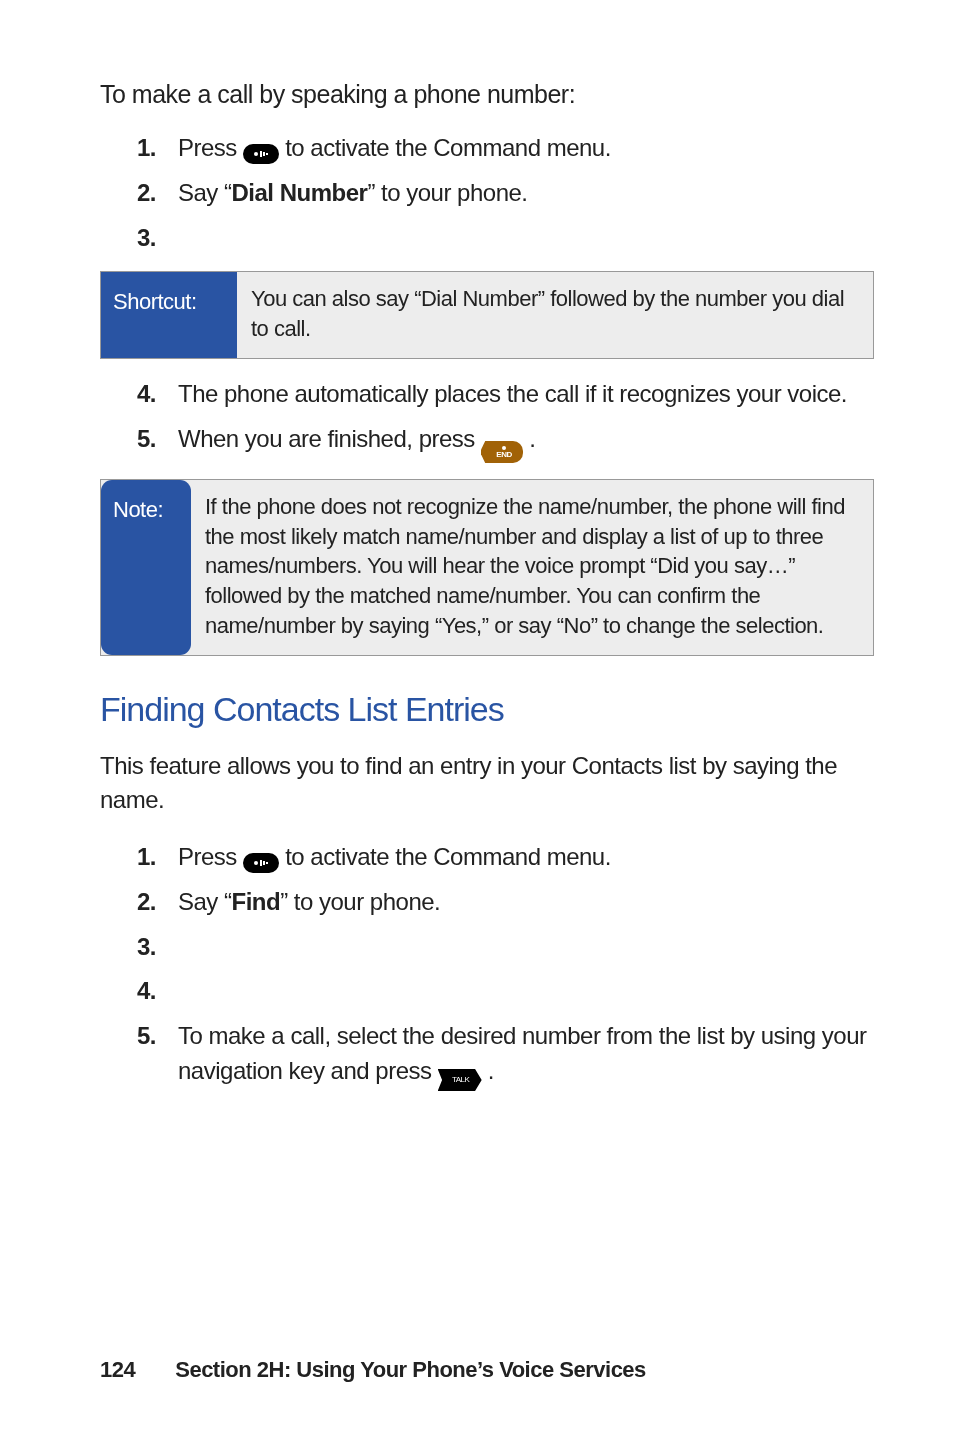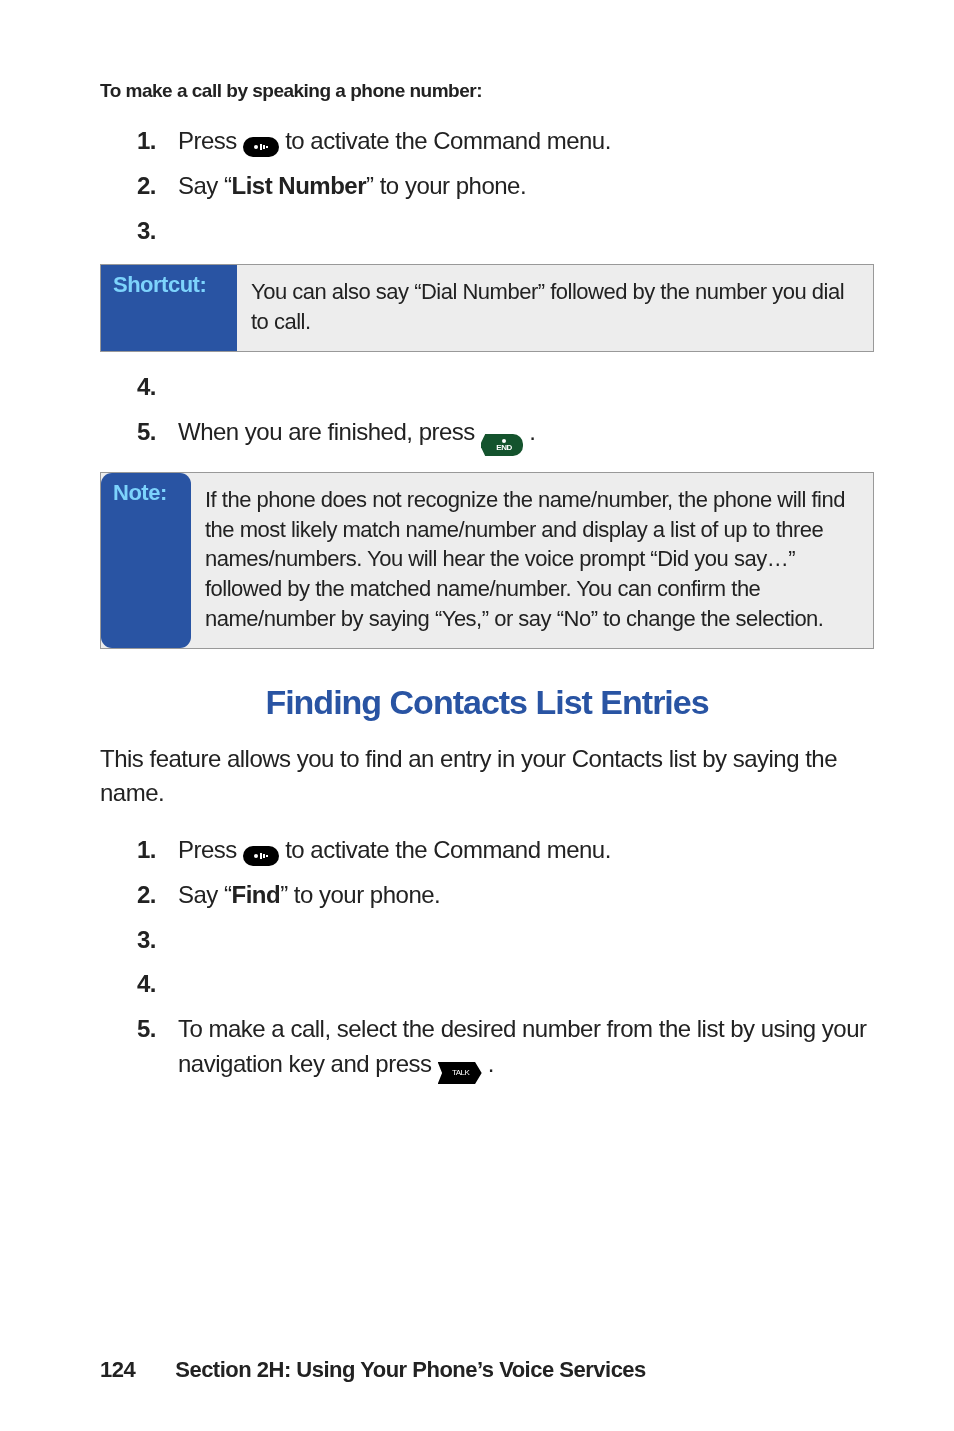--- a/index.html
+++ b/index.html
@@ -17,22 +17,22 @@
     -webkit-font-smoothing: antialiased;
   }
   .page {
     width: 954px;
     height: 1431px;
     box-sizing: border-box;
     padding: 80px 80px 40px 100px;
     position: relative;
   }
   .subheading {
-    font-weight: 700;
-    font-size: 19px;
+    font-weight: 400;
+    font-size: 25px;
     letter-spacing: -0.5px;
     margin: 0 0 22px 0;
   }
   ol.steps {
     list-style: none;
     margin: 0 0 16px 0;
     padding: 0;
   }
   ol.steps li {
     display: flex;
@@ -58,46 +58,45 @@
   .callout {
     display: flex;
     border: 1px solid var(--grey-border);
     background: var(--grey-bg);
     margin: 8px 0 18px 0;
     font-size: 22px;
     letter-spacing: -0.5px;
   }
   .callout .label {
     background: var(--blue);
-    color: #7dd3fc;
-    font-weight: 700;
-    padding: 6px 12px 0 12px;
+    color: #ffffff;
+    font-weight: 400;
+    padding: 16px 12px 0 12px;
     flex: 0 0 auto;
     line-height: 1.3;
     box-sizing: border-box;
   }
   .callout .label.shortcut {
     width: 136px;
   }
   .callout .label.note {
     width: 90px;
     border-radius: 11px;
   }
   .callout .body {
     padding: 12px 14px 14px 14px;
     flex: 1;
     line-height: 1.35;
   }
   h2.section-title {
     color: var(--blue);
-    font-weight: 700;
+    font-weight: 400;
     font-size: 34px;
     letter-spacing: -1px;
     margin: 34px 0 20px 0;
-    text-align: center;
   }
   p.intro {
     font-size: 24px;
     letter-spacing: -0.5px;
     line-height: 1.45;
     margin: 0 0 22px 0;
   }
   .footer {
     position: absolute;
     bottom: 48px;
@@ -119,21 +118,21 @@
     border-radius: 12px;
     vertical-align: -3px;
   }
   .key-pill svg { display: block; }
   .key-end {
     display: inline-flex;
     align-items: center;
     justify-content: center;
     width: 38px;
     height: 22px;
-    background: #14532d;
+    background: #a16207;
     border-radius: 4px 10px 10px 4px;
     color: #fff;
     font-size: 8px;
     font-weight: 700;
     vertical-align: -3px;
     flex-direction: column;
     line-height: 1;
     position: relative;
     clip-path: polygon(0 40%, 10% 0, 100% 0, 100% 100%, 10% 100%, 0 60%);
     padding-left: 4px;
@@ -176,36 +175,37 @@
             <rect x="12" y="3" width="2" height="4" fill="#fff"></rect>
             <rect x="15" y="4" width="2" height="2" fill="#fff"></rect>
           </svg>
         </span>
         <span> to activate the Command menu.</span>
       </span>
     </li>
     <li>
       <span class="step-num">2.</span>
       <span class="step-body">
-        <span>Say “</span><span class="bold">List Number</span><span>” to your phone.</span>
+        <span>Say “</span><span class="bold">Dial Number</span><span>” to your phone.</span>
       </span>
     </li>
     <li>
       <span class="step-num">3.</span>
     </li>
   </ol>
 
   <div class="callout">
     <div class="label shortcut">Shortcut:</div>
     <div class="body">You can also say “Dial Number” followed by the number you dial to call.</div>
   </div>
 
   <ol class="steps">
     <li>
       <span class="step-num">4.</span>
+      <span class="step-body">The phone automatically places the call if it recognizes your voice.</span>
     </li>
     <li>
       <span class="step-num">5.</span>
       <span class="step-body">
         <span>When you are finished, press </span>
         <span class="key-end">
           <span class="dot"></span>
           <span>END</span>
         </span>
         <span>.</span>

